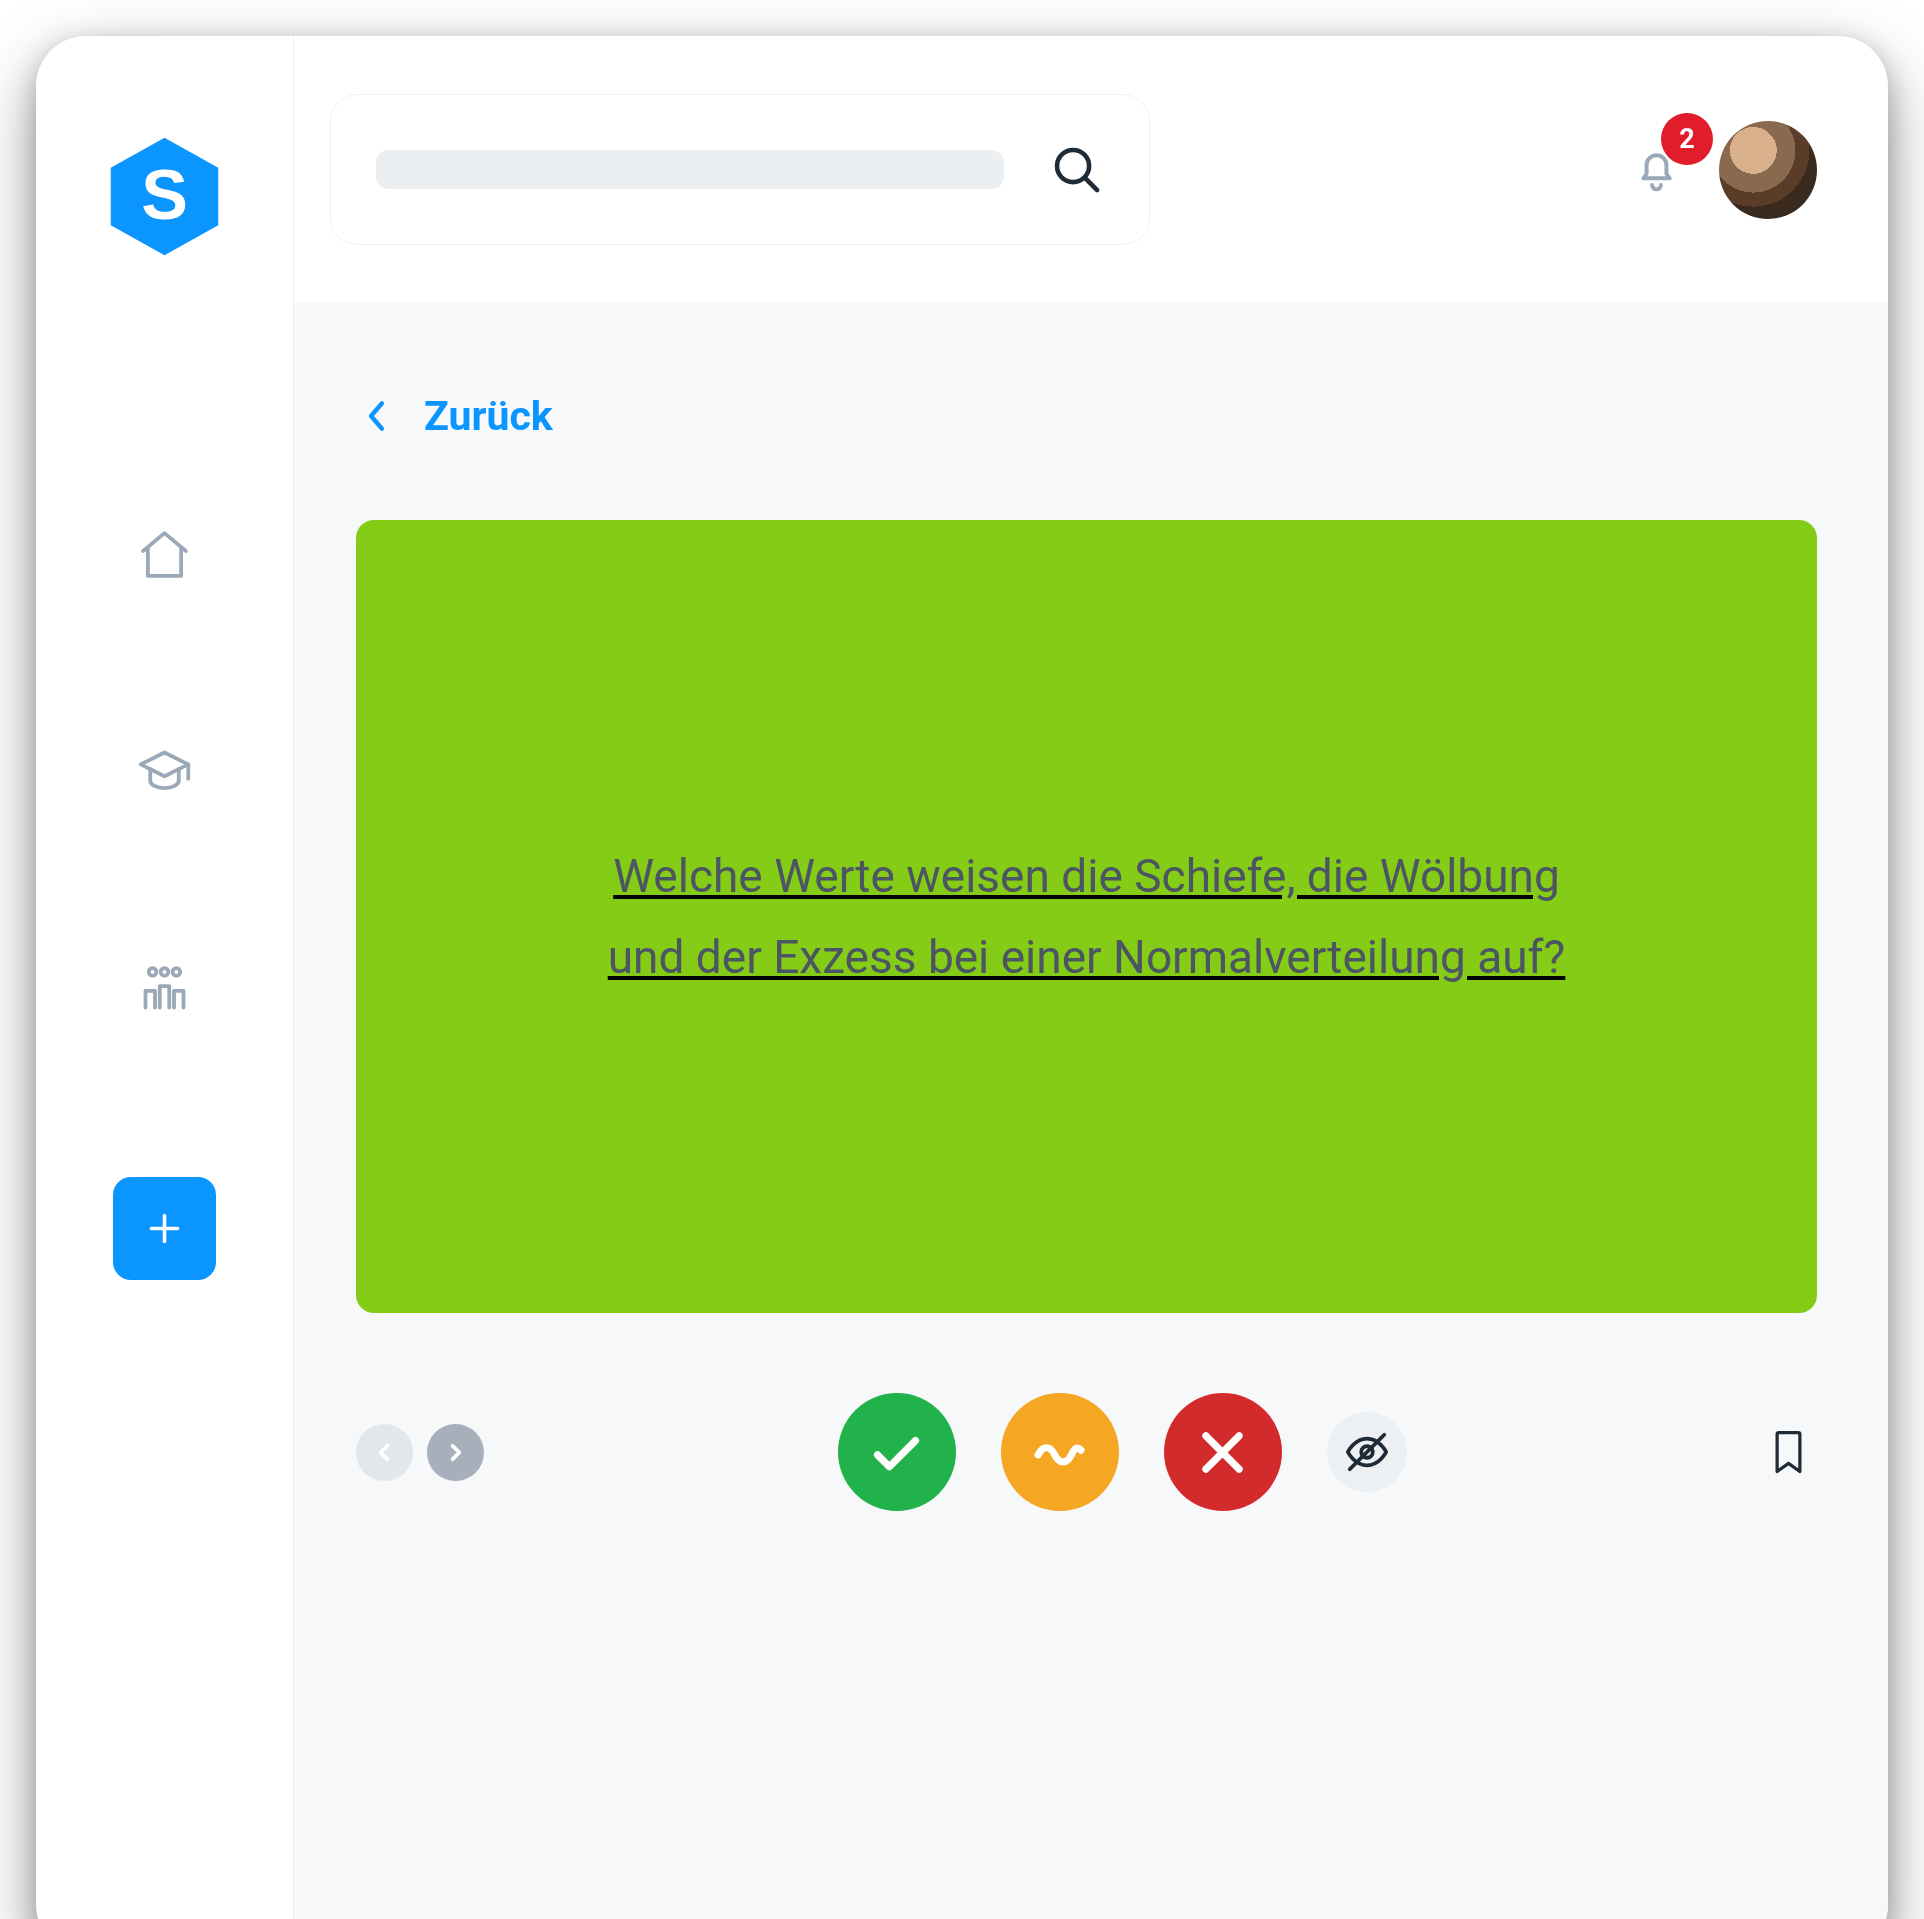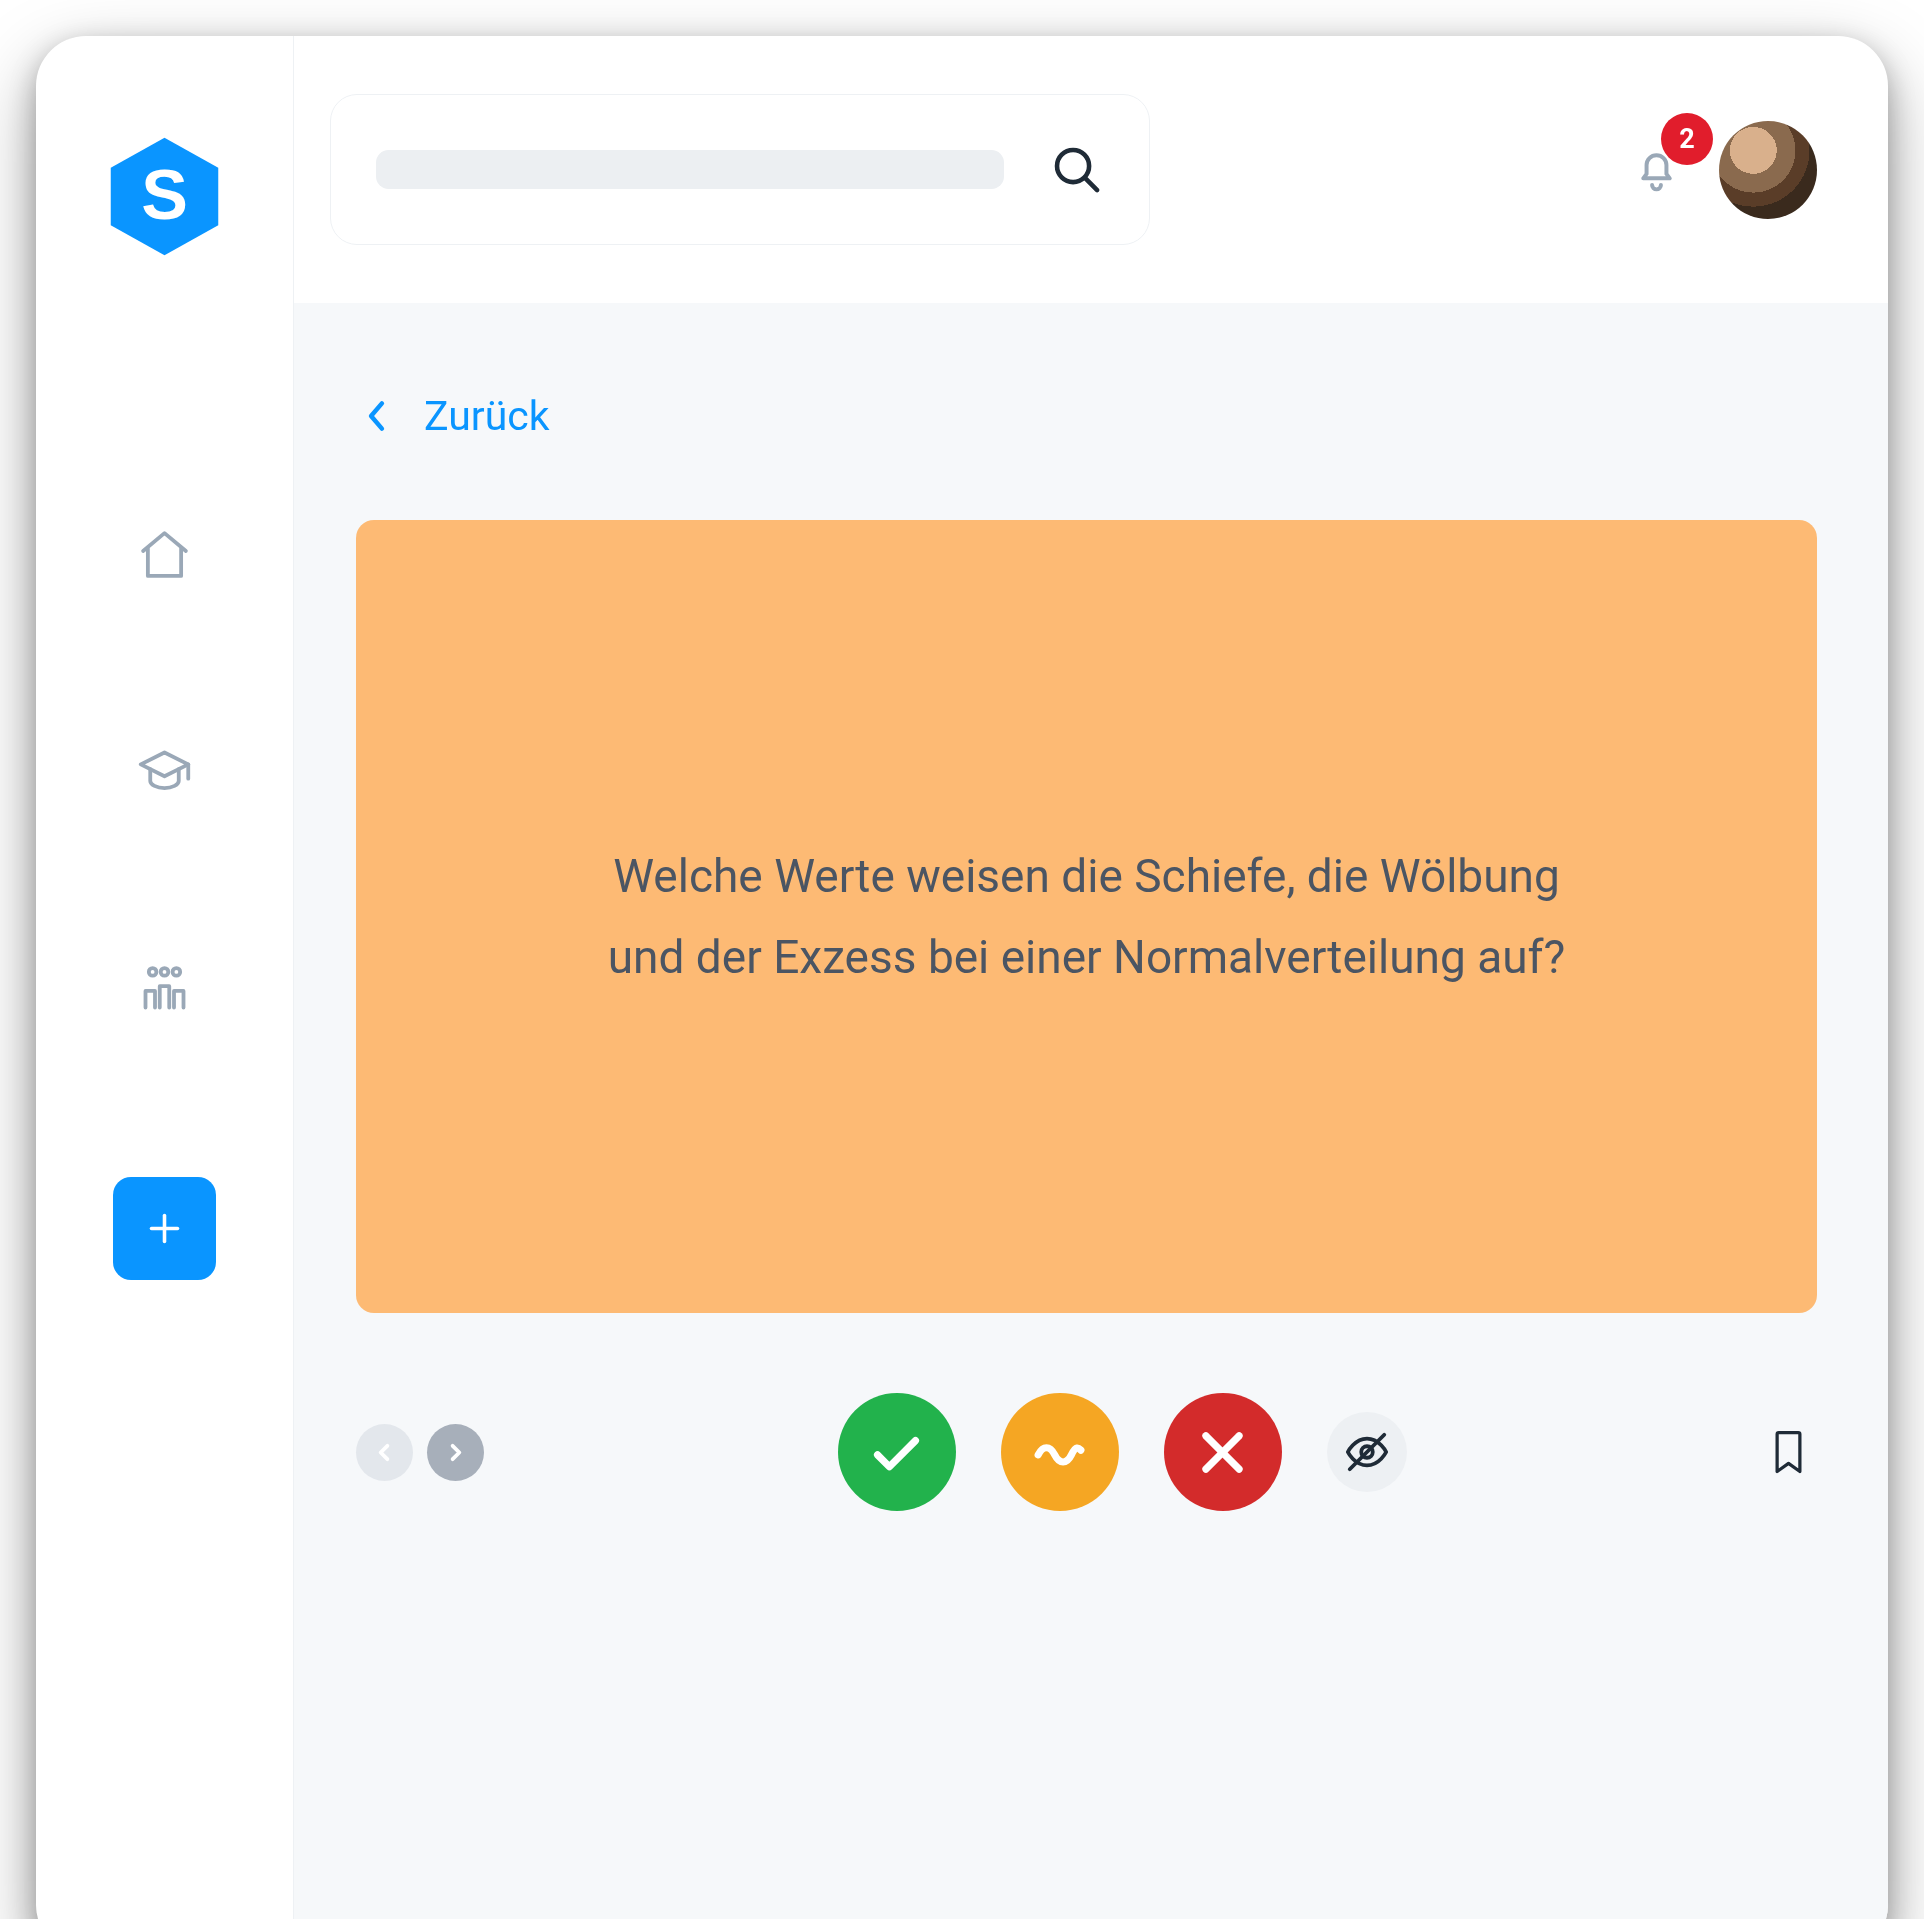--- a/index.html
+++ b/index.html
@@ -112,36 +112,37 @@
     flex:1;
     background:#f6f8fa;
     padding: 89px 71px 71px 62px;
     display:flex;
     flex-direction:column;
   }
   .back-link {
     display:flex; align-items:center;
     color:#0a95ff;
     font-size:41px;
-    font-weight:400;
+    font-weight:700;
     cursor:pointer;
     gap: 36px;
     margin-left: 9px;
   }
   .back-link svg { width:23px; height:36px; }
 
   .card {
     margin-top: 80px;
-    background:#fdba74;
+    background:#84cc16;
     border-radius: 18px;
     height: 793px;
     display:flex;
     align-items:center;
     justify-content:center;
     padding: 0 107px;
+    text-decoration: underline;
   }
   .question {
     text-align:center;
     color:#4b5563;
     font-size:46px;
     line-height:1.75;
     font-weight:400;
     max-width: 980px;
   }
 

